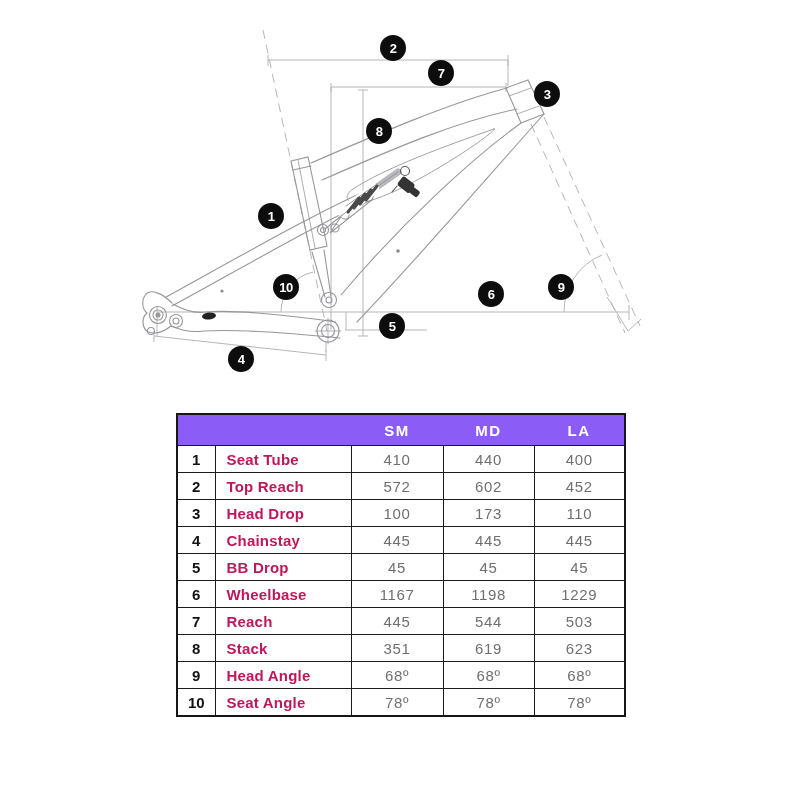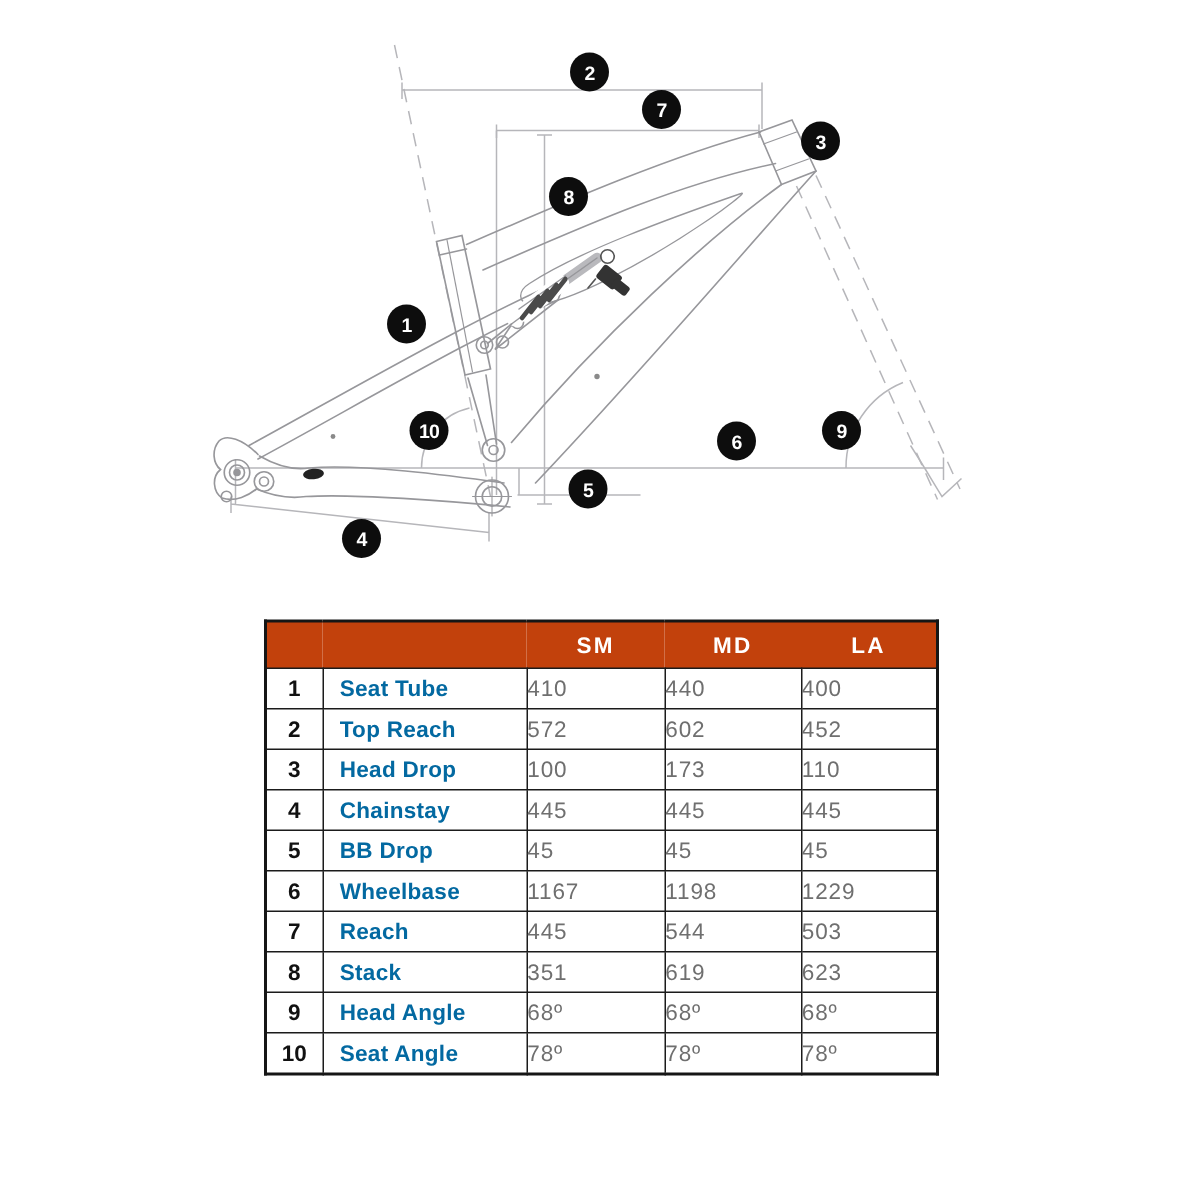--- a/index.html
+++ b/index.html
@@ -15,31 +15,31 @@
     font-size:13px;font-weight:bold;line-height:1;
     transform:translate(-50%,-50%);
     letter-spacing:-0.5px;
   }
   .geo-table{
     position:absolute;left:176px;top:413px;width:448px;
     border-collapse:collapse;table-layout:fixed;
     border:2px solid #161616;
   }
   .geo-table th{
-    background:#c2410c;color:#ffffff;border:0;
+    background:#8b5cf6;color:#ffffff;border:0;
     height:30px;font-size:15px;font-weight:bold;letter-spacing:1.5px;
     text-align:center;padding:0;
   }
   .geo-table td{
     border:1.5px solid #1b1b1b;height:26px;padding:0;
     font-size:15px;vertical-align:middle;
   }
   td.c-num{text-align:center;font-weight:bold;color:#111111;}
-  td.c-label{text-align:left;padding-left:11px;font-weight:bold;color:#0369a1;letter-spacing:0.2px;}
-  td.c-val{color:#6f6f6f;letter-spacing:0.6px;}
+  td.c-label{text-align:left;padding-left:11px;font-weight:bold;color:#be185d;letter-spacing:0.2px;}
+  td.c-val{text-align:center;color:#6f6f6f;letter-spacing:0.6px;}
 </style>
 </head>
 <body>
 
 <div class="stage">
 
   <svg class="diagram-svg" width="800" height="400" viewBox="0 0 800 400">
 
     <g stroke="#b6b6ba" stroke-width="1" fill="none">
 

